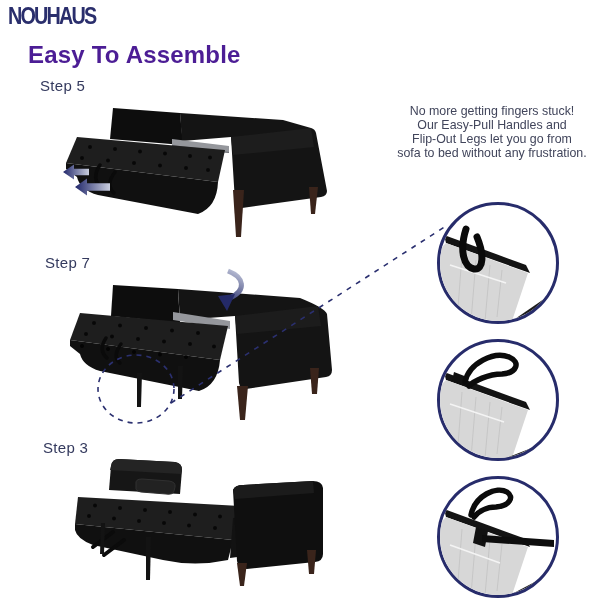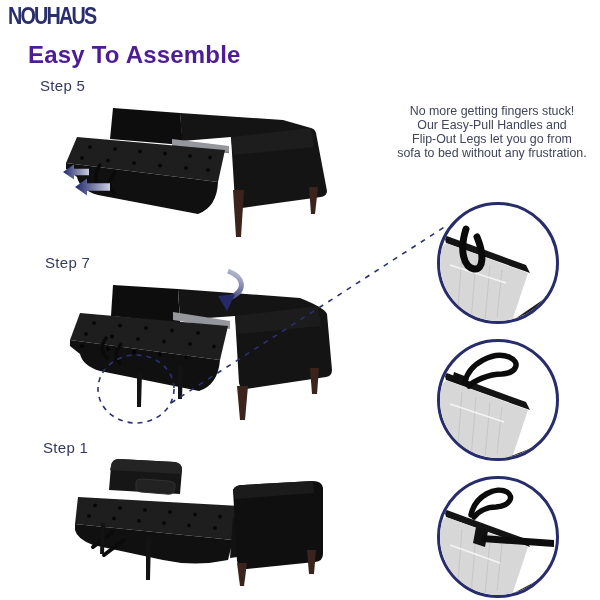--- a/index.html
+++ b/index.html
@@ -31,21 +31,21 @@
 </style>
 </head>
 <body>
 
 <div class="abs logo">NOUHAUS</div>
 
 <div class="abs title">Easy To Assemble</div>
 
 <div class="abs step-label" id="step1-label">Step 5</div>
 <div class="abs step-label" id="step2-label">Step 7</div>
-<div class="abs step-label" id="step3-label">Step 1</div>
+<div class="abs step-label" id="step3-label">Step 3</div>
 
 <div class="abs callout-text">
   <div>No more getting fingers stuck!</div>
   <div>Our Easy-Pull Handles and</div>
   <div>Flip-Out Legs let you go from</div>
   <div>sofa to bed without any frustration.</div>
 </div>
 
 <svg class="abs sofa-svg" style="left:20px;top:95px;" width="320" height="150" viewBox="0 0 320 150">
   <defs>

